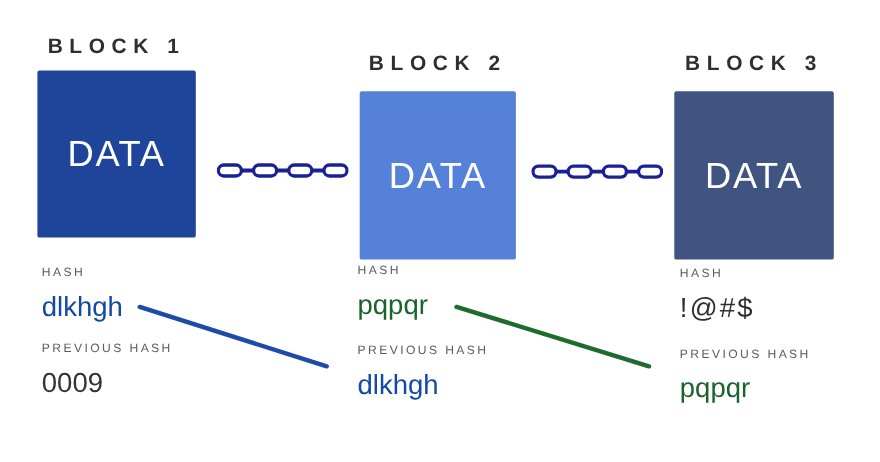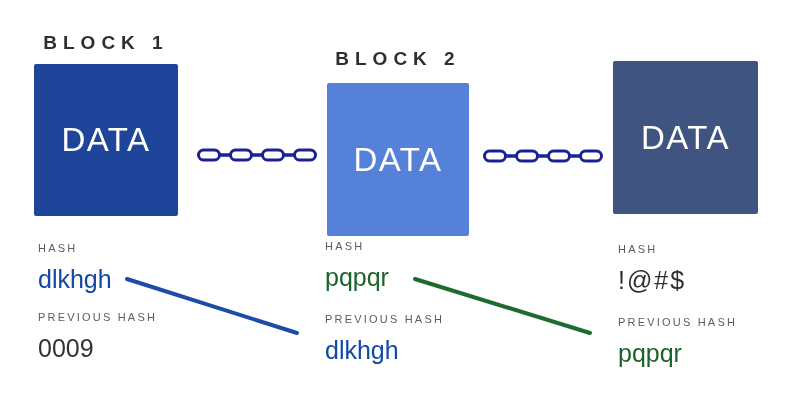--- a/index.html
+++ b/index.html
@@ -92,20 +92,21 @@
   </div>
 
   <div class="block-col col2">
     <div class="block-title">BLOCK 2</div>
     <div class="block-square" style="background-color: rgb(85, 129, 217);">
       <span class="data-text">DATA</span>
     </div>
   </div>
 
   <div class="block-col col3">
+    <div class="block-title">BLOCK 3</div>
     <div class="block-square" style="background-color: rgb(63, 84, 128);">
       <span class="data-text">DATA</span>
     </div>
   </div>
 
   <svg class="chain chain1" viewBox="0 0 120 16">
     <g fill="#ffffff" stroke-width="3" stroke="#1b2094">
       <line x1="21" y1="8" x2="36" y2="8" stroke-width="3.5"></line>
       <line x1="53" y1="8" x2="68" y2="8" stroke-width="3.5"></line>
       <line x1="85" y1="8" x2="100" y2="8" stroke-width="3.5"></line>

